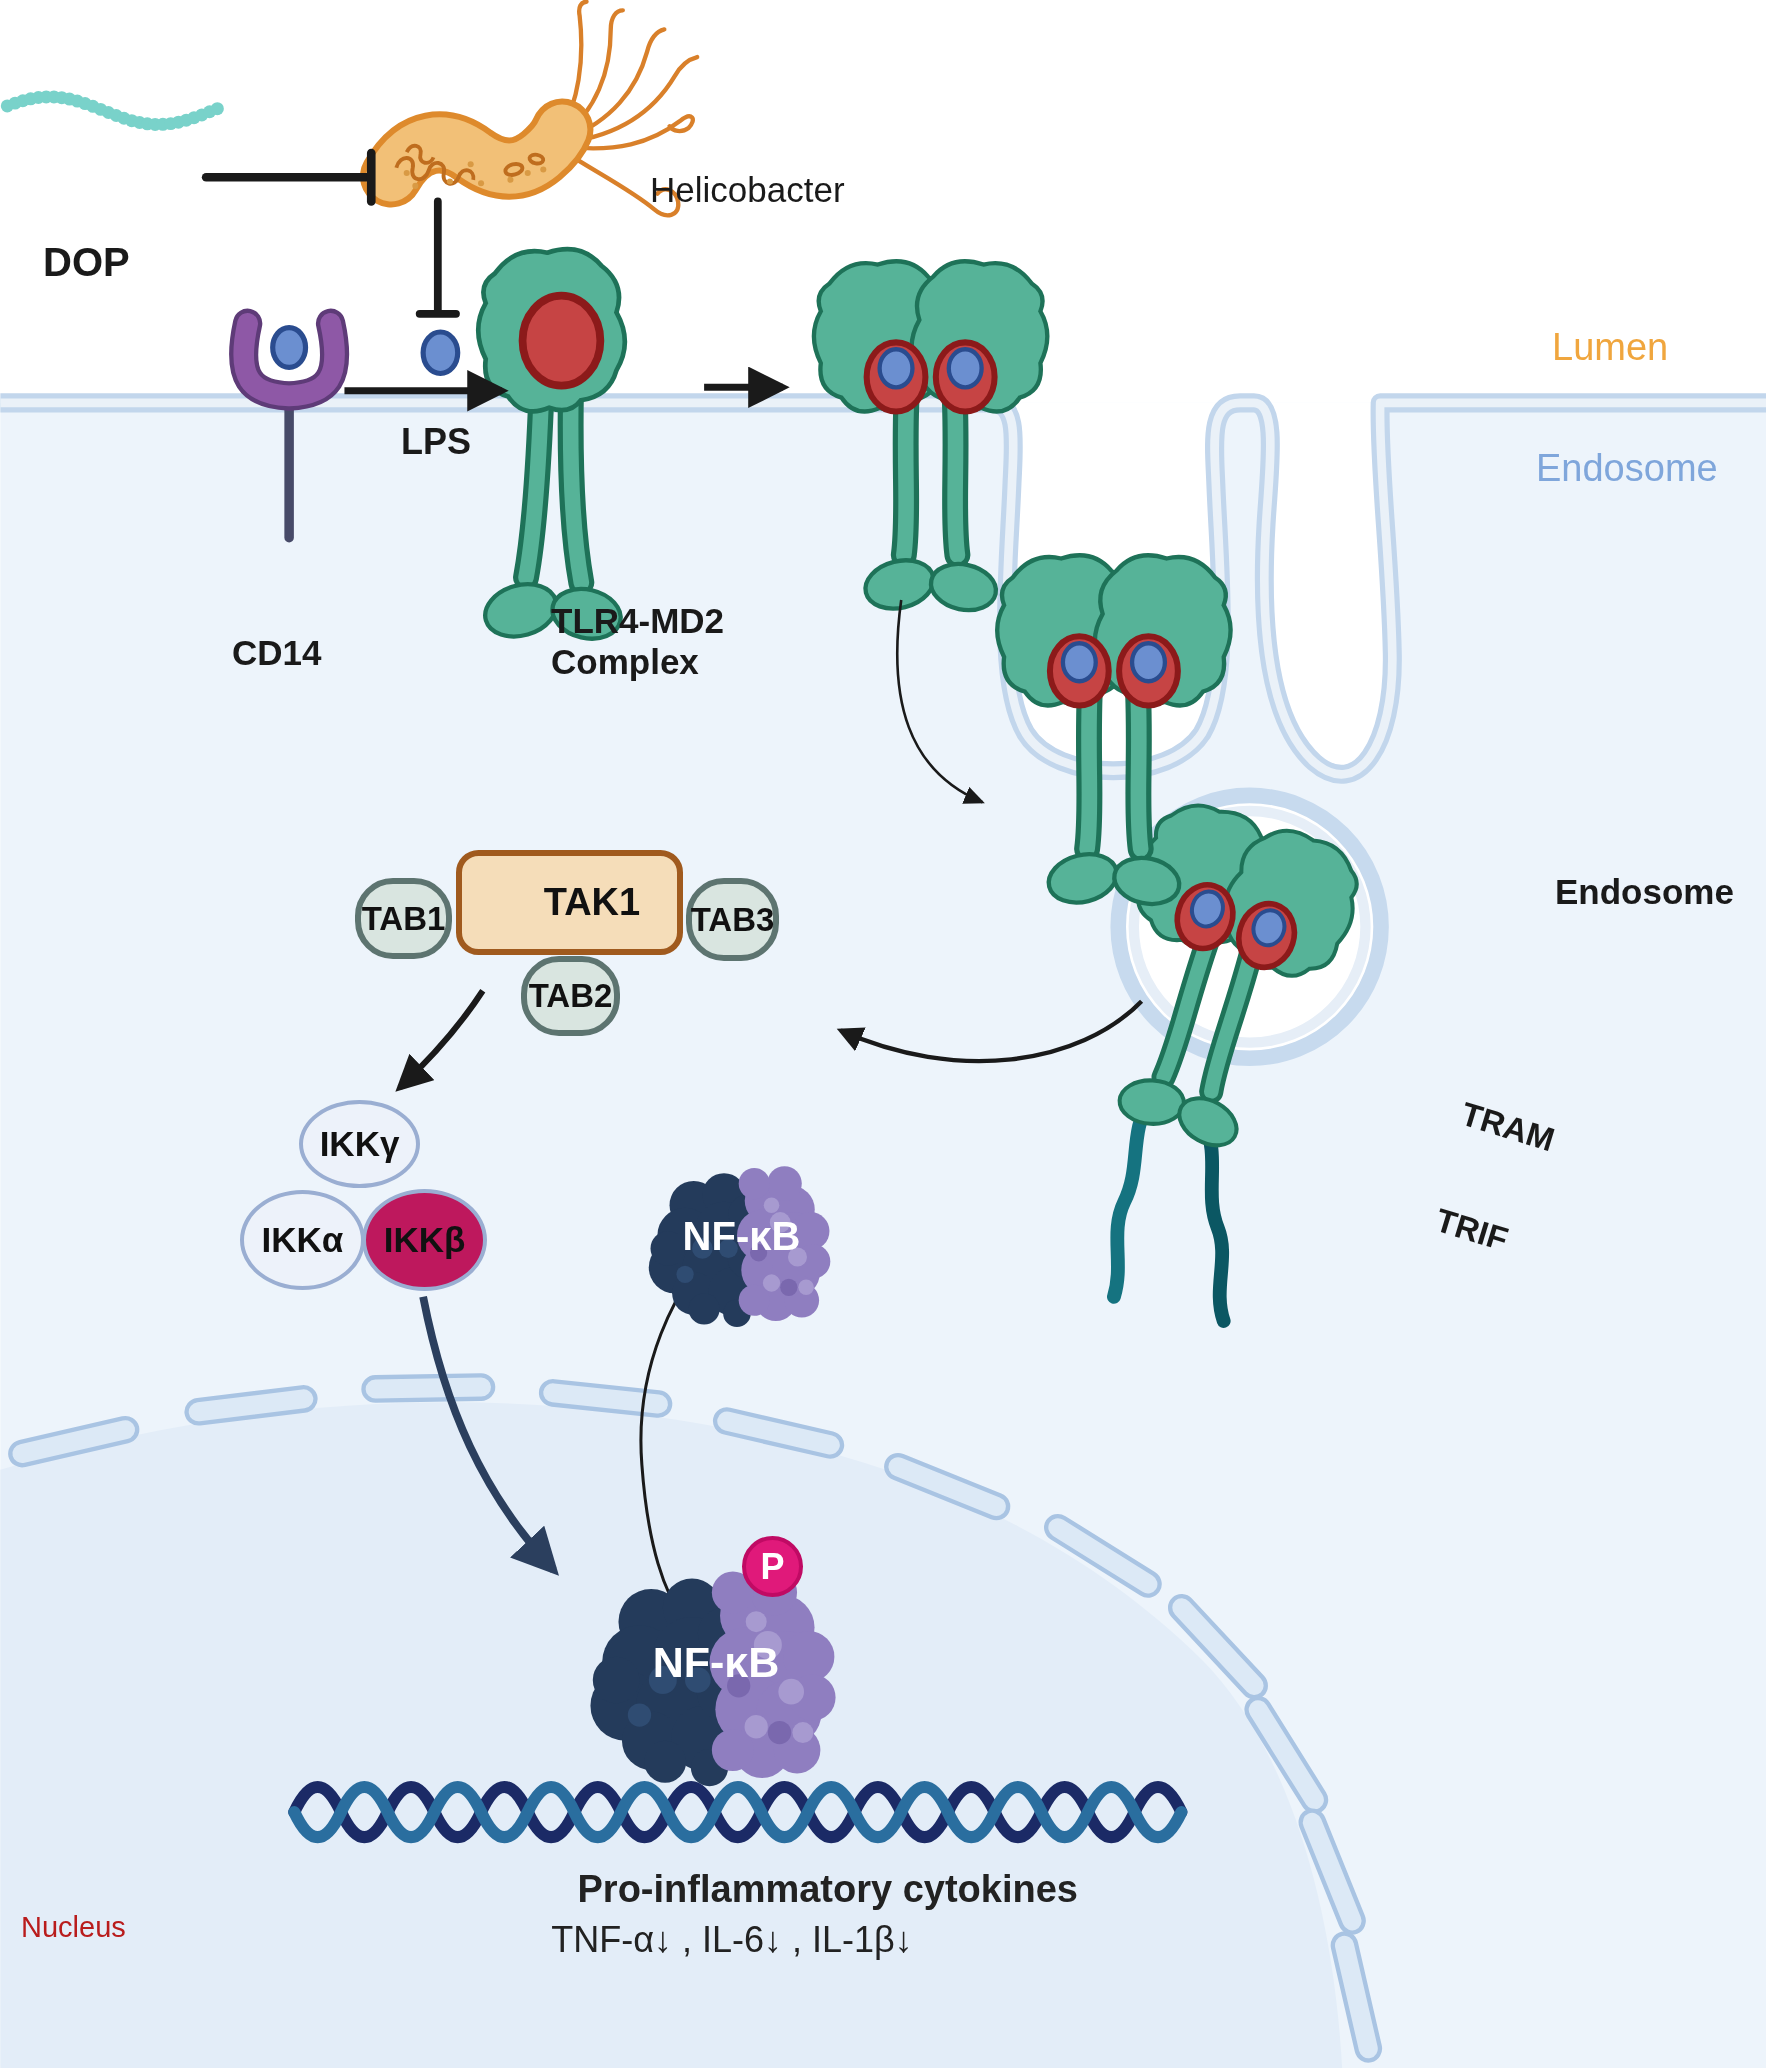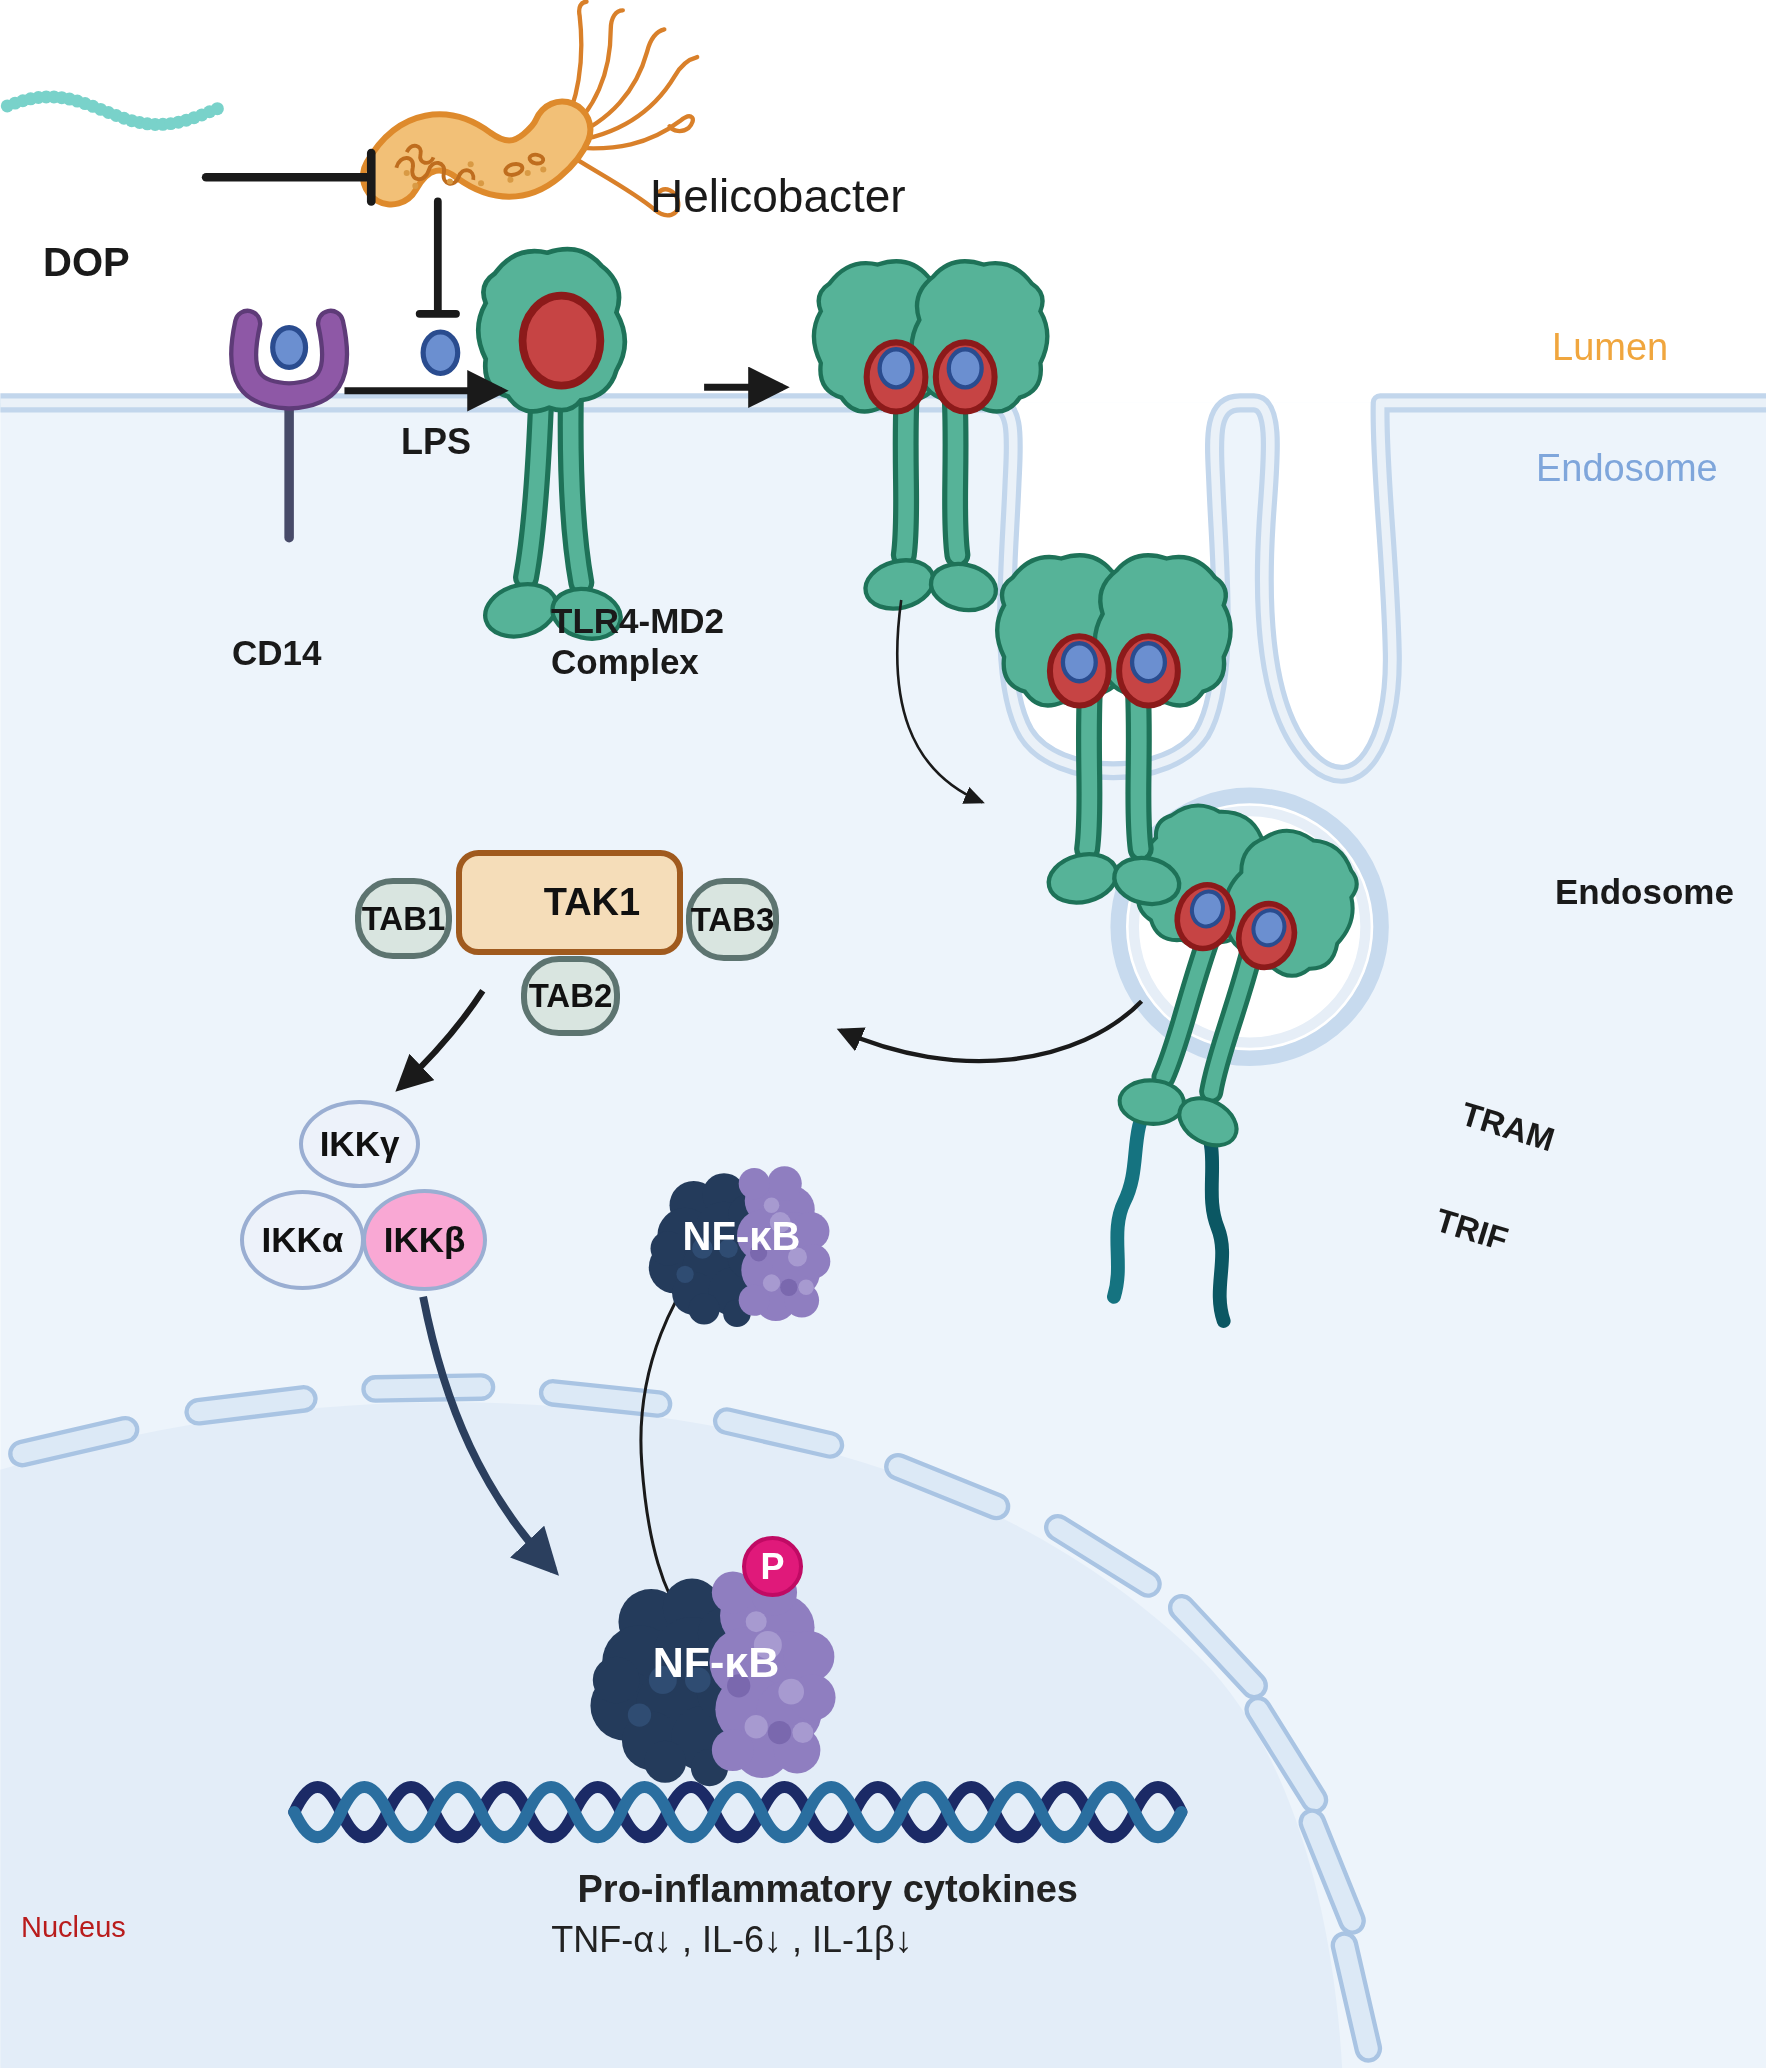--- a/index.html
+++ b/index.html
@@ -4,21 +4,21 @@
 <style>
   html,body{margin:0;padding:0;background:#fff;}
   #canvas{position:relative;width:1767px;height:2068px;overflow:hidden;background:#fff;
           font-family:"Liberation Sans",sans-serif;}
   #art{position:absolute;left:0;top:0;}
   .lbl{position:absolute;white-space:nowrap;color:#1a1a1a;line-height:1.1;}
   .shape{position:absolute;display:flex;align-items:center;justify-content:center;
          box-sizing:border-box;font-weight:bold;color:#111;}
   
   #lbl-dop{left:43px;top:240px;font-size:40px;font-weight:bold;}
-  #lbl-helicobacter{left:650px;top:171px;font-size:46px;}
+  #lbl-helicobacter{left:650px;top:171px;font-size:35px;}
   #lbl-lps{left:401px;top:422px;font-size:36px;font-weight:bold;}
   #lbl-cd14{left:232px;top:634px;font-size:35px;font-weight:bold;}
   #lbl-tlr4{left:551px;top:600px;font-size:35px;font-weight:bold;line-height:1.18;}
   #lbl-lumen{left:1552px;top:327px;font-size:38px;color:#F0A63E;}
   #lbl-cytoplasm{left:1536px;top:448px;font-size:38px;color:#7FA6DB;}
   #lbl-endosome{left:1555px;top:873px;font-size:35px;font-weight:bold;}
   #lbl-tram{left:1460px;top:1109px;font-size:33px;font-weight:600;transform:rotate(17deg);}
   #lbl-trif{left:1435px;top:1212px;font-size:33px;font-weight:600;transform:rotate(17deg);}
   #lbl-nucleus{left:21px;top:1912px;font-size:29px;color:#b91c1c;}
   #lbl-cyto-title{left:386px;top:1869px;width:692px;text-align:right;font-size:38px;font-weight:bold;color:#222;}
@@ -32,21 +32,21 @@
            background:#D9E5E0;border:6px solid #5D7470;font-size:33px;}
   #sh-tab3{left:686px;top:878px;width:93px;height:83px;border-radius:38px;
            background:#D9E5E0;border:6px solid #5D7470;font-size:33px;}
   #sh-tab2{left:521px;top:956px;width:99px;height:80px;border-radius:38px;
            background:#D9E5E0;border:6px solid #5D7470;font-size:33px;}
   #sh-ikkg{left:299px;top:1100px;width:121px;height:88px;border-radius:50%;
            background:#EDF2FA;border:4.3px solid #9AAED2;font-size:35px;}
   #sh-ikka{left:240px;top:1190px;width:125px;height:100px;border-radius:50%;
            background:#EDF2FA;border:4.3px solid #9AAED2;font-size:35px;}
   #sh-ikkb{left:362px;top:1189px;width:125px;height:102px;border-radius:50%;
-           background:#f9a8d4;border:4.3px solid #9AAED2;font-size:35px;}
+           background:#be185d;border:4.3px solid #9AAED2;font-size:35px;}
   #sh-p{left:742px;top:1536px;width:61px;height:61px;border-radius:50%;
         background:#E0197A;border:4.3px solid #C00A64;font-size:36px;color:#fff;}
 </style>
 </head>
 <body>
 
 <div id="canvas">
 
 <svg id="art" width="1767" height="2068" viewBox="0 0 2043 2392">
   <defs>

